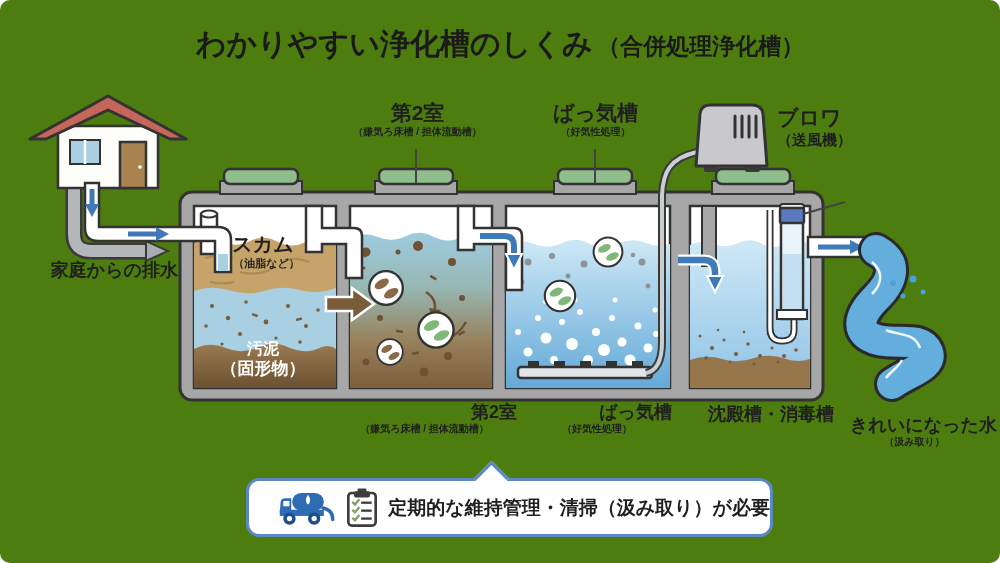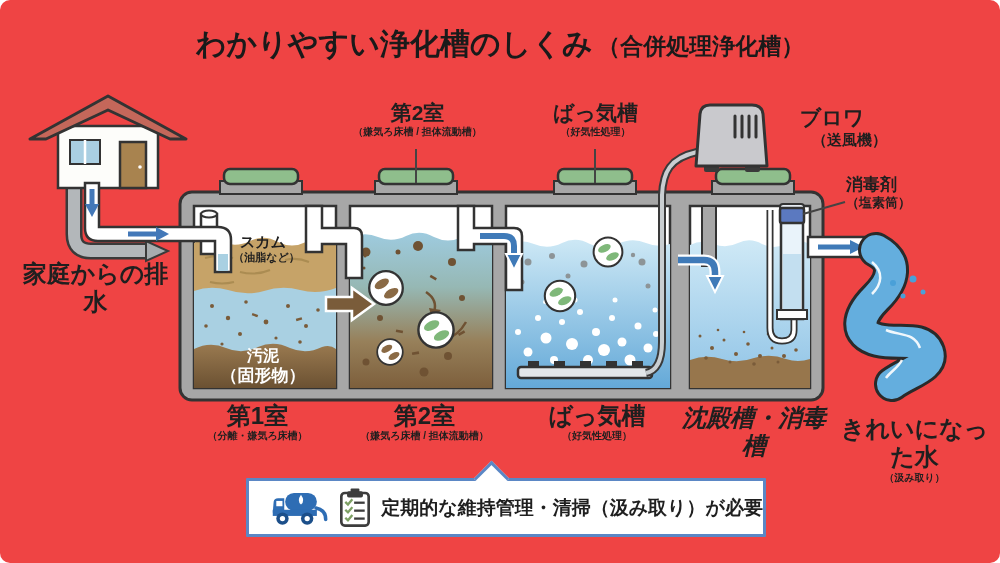--- a/index.html
+++ b/index.html
@@ -1,32 +1,32 @@
 <!DOCTYPE html>
 <html><head>
 <meta charset="utf-8">
 <style>
   html,body{margin:0;padding:0;background:#fff;}
   .canvas{
     position:relative;width:1000px;height:563px;overflow:hidden;
-    background:#ef4444;border-radius:10px;
+    background:#4d7c0f;border-radius:10px;
     font-family:"Liberation Sans","DejaVu Sans",sans-serif;
   }
   .art{position:absolute;left:0;top:0;}
   .lbl{position:absolute;font-weight:bold;color:#1f1f1f;text-align:center;line-height:1.18;}
-  .lm{font-size:24px;}
+  .lm{font-size:18px;text-align:right;}
   .ls{font-size:10px;}
   .title{position:absolute;top:24px;left:0;width:100%;text-align:center;font-weight:bold;color:#1a1a1a;}
   .title .t-main{font-size:30px;}
   .title .t-sub{font-size:23px;}
-  .white{color:#ffffff;margin-top:7px;}
+  .white{color:#ffffff;}
   .mbox{
     position:absolute;left:246px;top:478px;width:492px;height:53px;
-    background:#fff;border:3px solid #5b87c5;border-radius:1px;
-    display:flex;align-items:center;gap:11px;padding-left:22px;z-index:5;
+    background:#fff;border:3px solid #5b87c5;border-radius:13px;
+    display:flex;align-items:center;gap:11px;padding-left:29px;z-index:5;
   }
   .mbox .mtext{font-size:19px;font-weight:bold;color:#1f1f1f;white-space:nowrap;}
   .tail{
     position:absolute;left:479px;top:466px;width:22px;height:22px;background:#fff;
     border-left:3px solid #5b87c5;border-top:3px solid #5b87c5;
     transform:rotate(45deg);z-index:6;
   }
 </style>
 </head>
 <body>
@@ -319,55 +319,47 @@
   <div style="font-size:21px;">第2室</div>
   <div class="ls">（嫌気ろ床槽 / 担体流動槽）</div>
 </div>
 
 <div class="lbl" style="left:528px;top:101px;width:135px;">
   <div style="font-size:21px;">ばっ気槽</div>
   <div class="ls">（好気性処理）</div>
 </div>
 
 <div class="lbl" style="left:777px;top:106px;width:110px;text-align:left;">
-  <div style="font-size:21px;text-align:center;">ブロワ</div>
-  <div style="font-size:15px;text-align:right;">（送風機）</div>
-</div>
-
-<div class="lbl" style="left:846px;top:175px;width:100px;text-align:left;">
-  <div style="font-size:17px;">消毒剤</div>
-  <div style="font-size:13px;">（塩素筒）</div>
-</div>
+  <div style="font-size:21px;">ブロワ</div>
+  <div style="font-size:15px;">（送風機）</div>
+</div>
+
 
 <div class="lbl" style="left:217px;top:233px;width:92px;">
-  <div style="font-size:15px;">スカム</div>
+  <div style="font-size:20px;">スカム</div>
   <div style="font-size:11px;margin-left:7px;">（油脂など）</div>
 </div>
 
 <div class="lbl white" style="left:217px;top:340px;width:92px;">
   <div style="font-size:16px;">汚泥</div>
   <div style="font-size:17px;">（固形物）</div>
 </div>
 
-<div class="lbl" style="left:180px;top:402px;width:155px;">
-  <div class="lm">第1室</div>
-  <div class="ls">（分離・嫌気ろ床槽）</div>
-</div>
 
 <div class="lbl" style="left:332px;top:402px;width:185px;">
   <div class="lm">第2室</div>
   <div class="ls">（嫌気ろ床槽 / 担体流動槽）</div>
 </div>
 
 <div class="lbl" style="left:522px;top:402px;width:150px;">
   <div class="lm">ばっ気槽</div>
   <div class="ls">（好気性処理）</div>
 </div>
 
-<div class="lbl" style="left:674px;top:404px;width:160px;font-style:italic;">
+<div class="lbl" style="left:674px;top:404px;width:160px;">
   <div class="lm">沈殿槽・消毒槽</div>
 </div>
 
 <div class="lbl" style="left:832px;top:415px;width:165px;">
   <div class="lm">きれいになった水</div>
   <div class="ls">（汲み取り）</div>
 </div>
 
 <div class="tail"></div>
 <div class="mbox">

